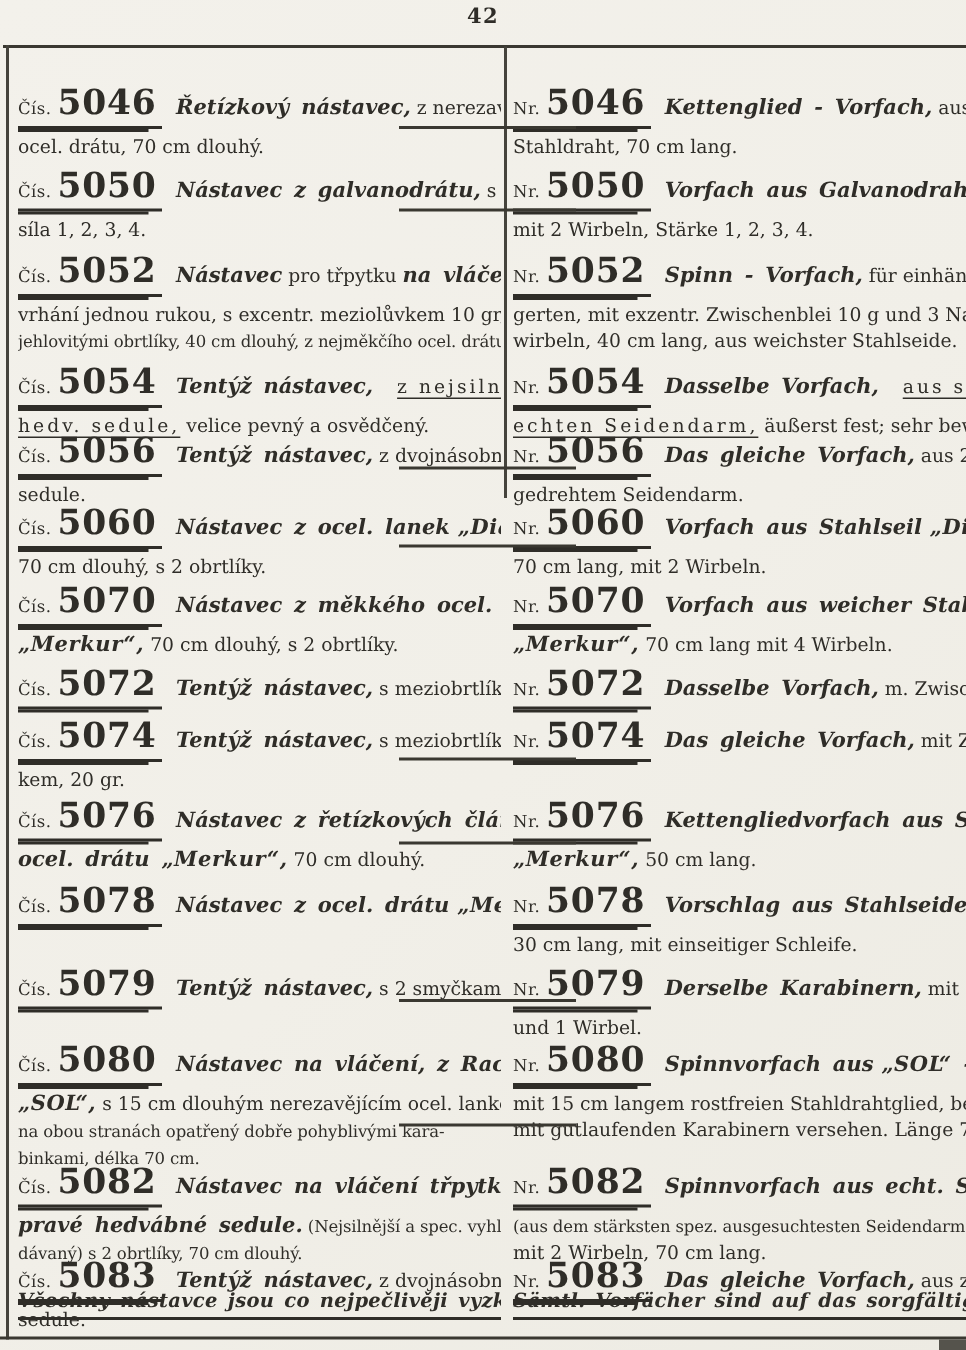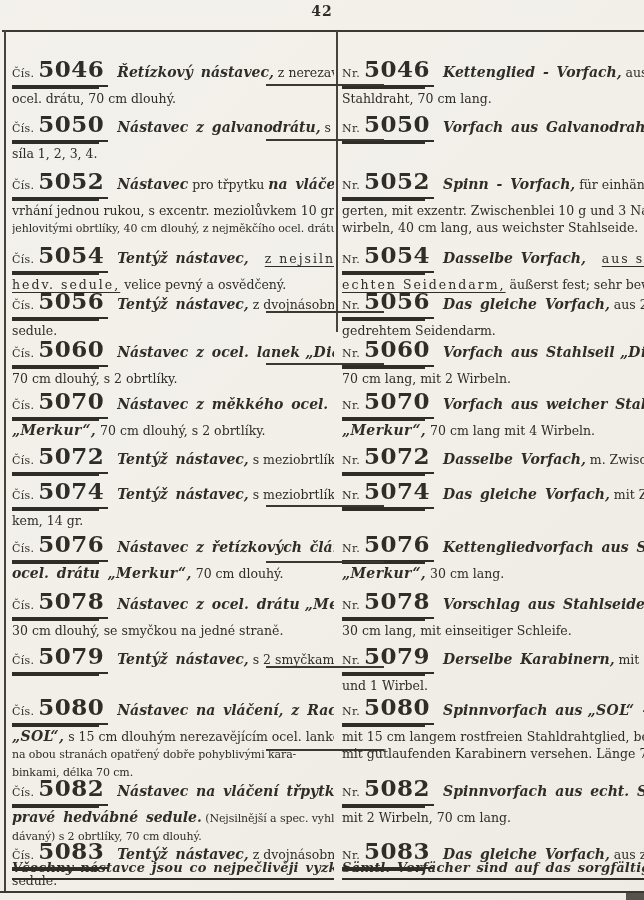--- a/index.html
+++ b/index.html
@@ -66,20 +66,21 @@
           <div class="line"><span class="sg-p">Stahldraht, 70 cm lang.</span></div>
         </div>
       </div>
       <div class="row" style="top: 93px;">
         <div class="col cz">
           <div class="line first"><span class="numwrap"><span class="prefix">Čís.</span><span class="num">5050</span></span><span class="sg-t">Nástavec z galvanodrátu,</span><span class="sg-p"> s 2 obrtlíky,</span></div>
           <div class="line"><span class="sg-p">síla 1, 2, 3, 4.</span></div>
         </div>
         <div class="col de">
           <div class="line first"><span class="numwrap"><span class="prefix">Nr.</span><span class="num">5050</span></span><span class="sg-t">Vorfach aus Galvanodraht,</span></div>
+          <div class="line"><span class="sg-p">mit 2 Wirbeln, Stärke 1, 2, 3, 4.</span></div>
         </div>
       </div>
       <div class="row" style="top: 150px;">
         <div class="col cz">
           <div class="line first"><span class="numwrap"><span class="prefix">Čís.</span><span class="num">5052</span></span><span class="sg-t">Nástavec</span><span class="sg-p"> pro třpytku </span><span class="sg-t">na vláčení,</span></div>
           <div class="line"><span class="sg-p">vrhání jednou rukou, s excentr. meziolůvkem 10 gr,</span></div>
           <div class="line"><span class="sg-s">jehlovitými obrtlíky, 40 cm dlouhý, z nejměkčího ocel. drátu.</span></div>
         </div>
         <div class="col de">
           <div class="line first"><span class="numwrap"><span class="prefix">Nr.</span><span class="num">5052</span></span><span class="sg-t">Spinn - Vorfach,</span><span class="sg-p"> für einhändige Wur</span></div>
@@ -131,40 +132,39 @@
         <div class="col cz">
           <div class="line first"><span class="numwrap"><span class="prefix">Čís.</span><span class="num">5072</span></span><span class="sg-t">Tentýž nástavec,</span><span class="sg-p"> s meziobrtlíky.</span></div>
         </div>
         <div class="col de">
           <div class="line first"><span class="numwrap"><span class="prefix">Nr.</span><span class="num">5072</span></span><span class="sg-t">Dasselbe Vorfach,</span><span class="sg-p"> m. Zwischenwirbel</span></div>
         </div>
       </div>
       <div class="row" style="top: 460px;">
         <div class="col cz">
           <div class="line first"><span class="numwrap"><span class="prefix">Čís.</span><span class="num">5074</span></span><span class="sg-t">Tentýž nástavec,</span><span class="sg-p"> s meziobrtlíky a olův-</span></div>
-          <div class="line"><span class="sg-p">kem, 14 gr.</span></div>
+          <div class="line"><span class="sg-p">kem, 20 gr.</span></div>
         </div>
         <div class="col de">
           <div class="line first"><span class="numwrap"><span class="prefix">Nr.</span><span class="num">5074</span></span><span class="sg-t">Das gleiche Vorfach,</span><span class="sg-p"> mit Zwische</span></div>
         </div>
       </div>
       <div class="row" style="top: 513px;">
         <div class="col cz">
           <div class="line first"><span class="numwrap"><span class="prefix">Čís.</span><span class="num">5076</span></span><span class="sg-t">Nástavec z řetízkových článků, z</span></div>
           <div class="line"><span class="sg-t">ocel. drátu </span><span class="sg-b">„Merkur“,</span><span class="sg-p"> 70 cm dlouhý.</span></div>
         </div>
         <div class="col de">
           <div class="line first"><span class="numwrap"><span class="prefix">Nr.</span><span class="num">5076</span></span><span class="sg-t">Kettengliedvorfach aus Stahlseid</span></div>
-          <div class="line"><span class="sg-b">„Merkur“,</span><span class="sg-p"> 30 cm lang.</span></div>
+          <div class="line"><span class="sg-b">„Merkur“,</span><span class="sg-p"> 50 cm lang.</span></div>
         </div>
       </div>
       <div class="row" style="top: 570px;">
         <div class="col cz">
           <div class="line first"><span class="numwrap"><span class="prefix">Čís.</span><span class="num">5078</span></span><span class="sg-t">Nástavec z ocel. drátu</span><span class="sg-b"> „Merkur“,</span></div>
-          <div class="line"><span class="sg-p">30 cm dlouhý, se smyčkou na jedné straně.</span></div>
         </div>
         <div class="col de">
           <div class="line first"><span class="numwrap"><span class="prefix">Nr.</span><span class="num">5078</span></span><span class="sg-t">Vorschlag aus Stahlseide</span></div>
           <div class="line"><span class="sg-p">30 cm lang, mit einseitiger Schleife.</span></div>
         </div>
       </div>
       <div class="row" style="top: 625px;">
         <div class="col cz">
           <div class="line first"><span class="numwrap"><span class="prefix">Čís.</span><span class="num">5079</span></span><span class="sg-t">Tentýž nástavec,</span><span class="sg-p"> s 2 smyčkami a</span></div>
         </div>
@@ -187,20 +187,21 @@
         </div>
       </div>
       <div class="row" style="top: 757px;">
         <div class="col cz">
           <div class="line first"><span class="numwrap"><span class="prefix">Čís.</span><span class="num">5082</span></span><span class="sg-t">Nástavec na vláčení třpytkou z</span></div>
           <div class="line"><span class="sg-t">pravé hedvábné sedule.</span><span class="sg-s"> (Nejsilnější a spec. vyhle-</span></div>
           <div class="line"><span class="sg-s">dávaný) s 2 obrtlíky, 70 cm dlouhý.</span></div>
         </div>
         <div class="col de">
           <div class="line first"><span class="numwrap"><span class="prefix">Nr.</span><span class="num">5082</span></span><span class="sg-t">Spinnvorfach aus echt. Seidendarm</span></div>
+          <div class="line"><span class="sg-s">(aus dem stärksten spez. ausgesuchtesten Seidendarm</span></div>
           <div class="line"><span class="sg-p">mit 2 Wirbeln, 70 cm lang.</span></div>
         </div>
       </div>
       <div class="row" style="top: 820px;">
         <div class="col cz">
           <div class="line first"><span class="numwrap"><span class="prefix">Čís.</span><span class="num">5083</span></span><span class="sg-t">Tentýž nástavec,</span><span class="sg-p"> z dvojnásobně točené</span></div>
           <div class="line"><span class="sg-p">sedule.</span></div>
         </div>
         <div class="col de">
           <div class="line first"><span class="numwrap"><span class="prefix">Nr.</span><span class="num">5083</span></span><span class="sg-t">Das gleiche Vorfach,</span><span class="sg-p"> aus zweifach ge</span></div>

